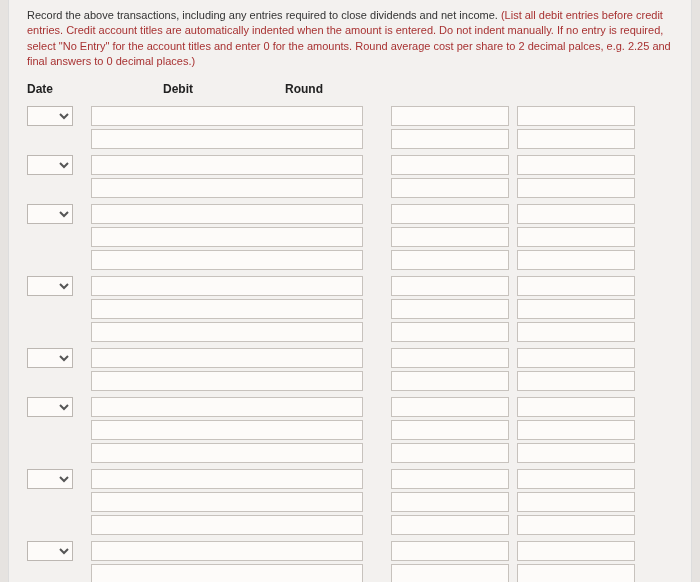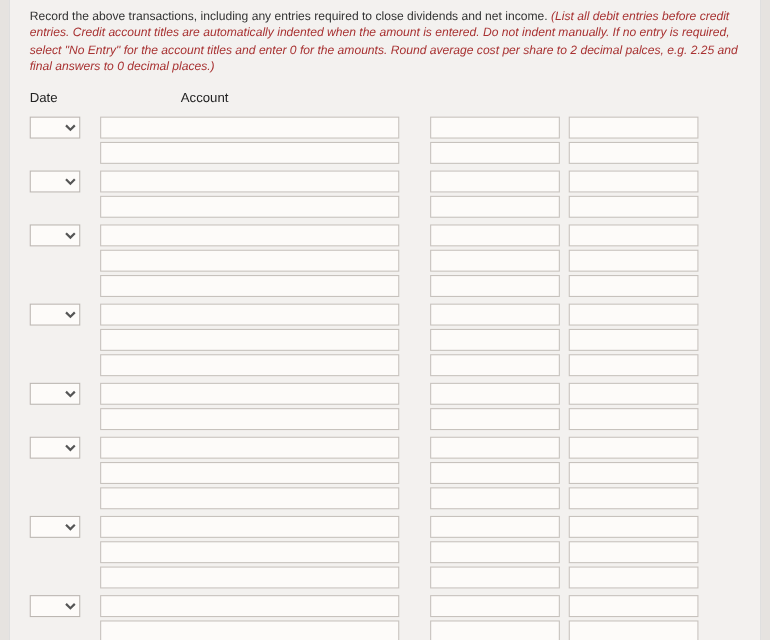--- a/index.html
+++ b/index.html
@@ -21,27 +21,26 @@
     min-height: 582px;
   }
   .instructions {
     font-size: 11px;
     line-height: 1.4;
     color: #333;
     margin-bottom: 10px;
   }
   .instructions .red {
     color: #a83232;
-    font-style: italic;
   }
   .header-row {
     display: flex;
     align-items: center;
     font-size: 12px;
-    font-weight: normal;
+    font-weight: bold;
     color: #222;
     margin: 6px 0 8px 0;
     padding: 2px 0;
   }
   .col-date-h { width: 64px; }
   .col-acct-h { width: 272px; }
   .col-spacer-h { width: 28px; }
   .col-debit-h { width: 118px; text-align: center; }
   .col-credit-h { width: 118px; text-align: center; }
 
@@ -100,22 +99,23 @@
 
 <div class="page">
 
   <div class="instructions">
     <span>Record the above transactions, including any entries required to close dividends and net income. </span><span class="red">(List all debit entries before credit entries. Credit account titles are automatically indented when the amount is entered. Do not indent manually. If no entry is required, select "No Entry" for the account titles and enter 0 for the amounts. Round average cost per share to 2 decimal palces, e.g. 2.25 and final answers to 0 decimal places.)</span>
   </div>
 
   <div class="header-row">
     <div class="col-date-h">Date</div>
     <div class="col-spacer-h"></div>
+    <div class="col-debit-h">Debit</div>
     <div class="amt-gap"></div>
-    <div class="col-credit-h">Account</div>
+    <div class="col-credit-h">Round</div>
   </div>
 
   <div id="groups-container">
       <div class="group">
         <div class="row">
           <div class="date-cell">
             <select class="date-select"><option></option></select>
           </div>
           <div class="acct-cell"><input type="text" class="acct-input" style=""></div>
           <div class="spacer-cell"></div>

